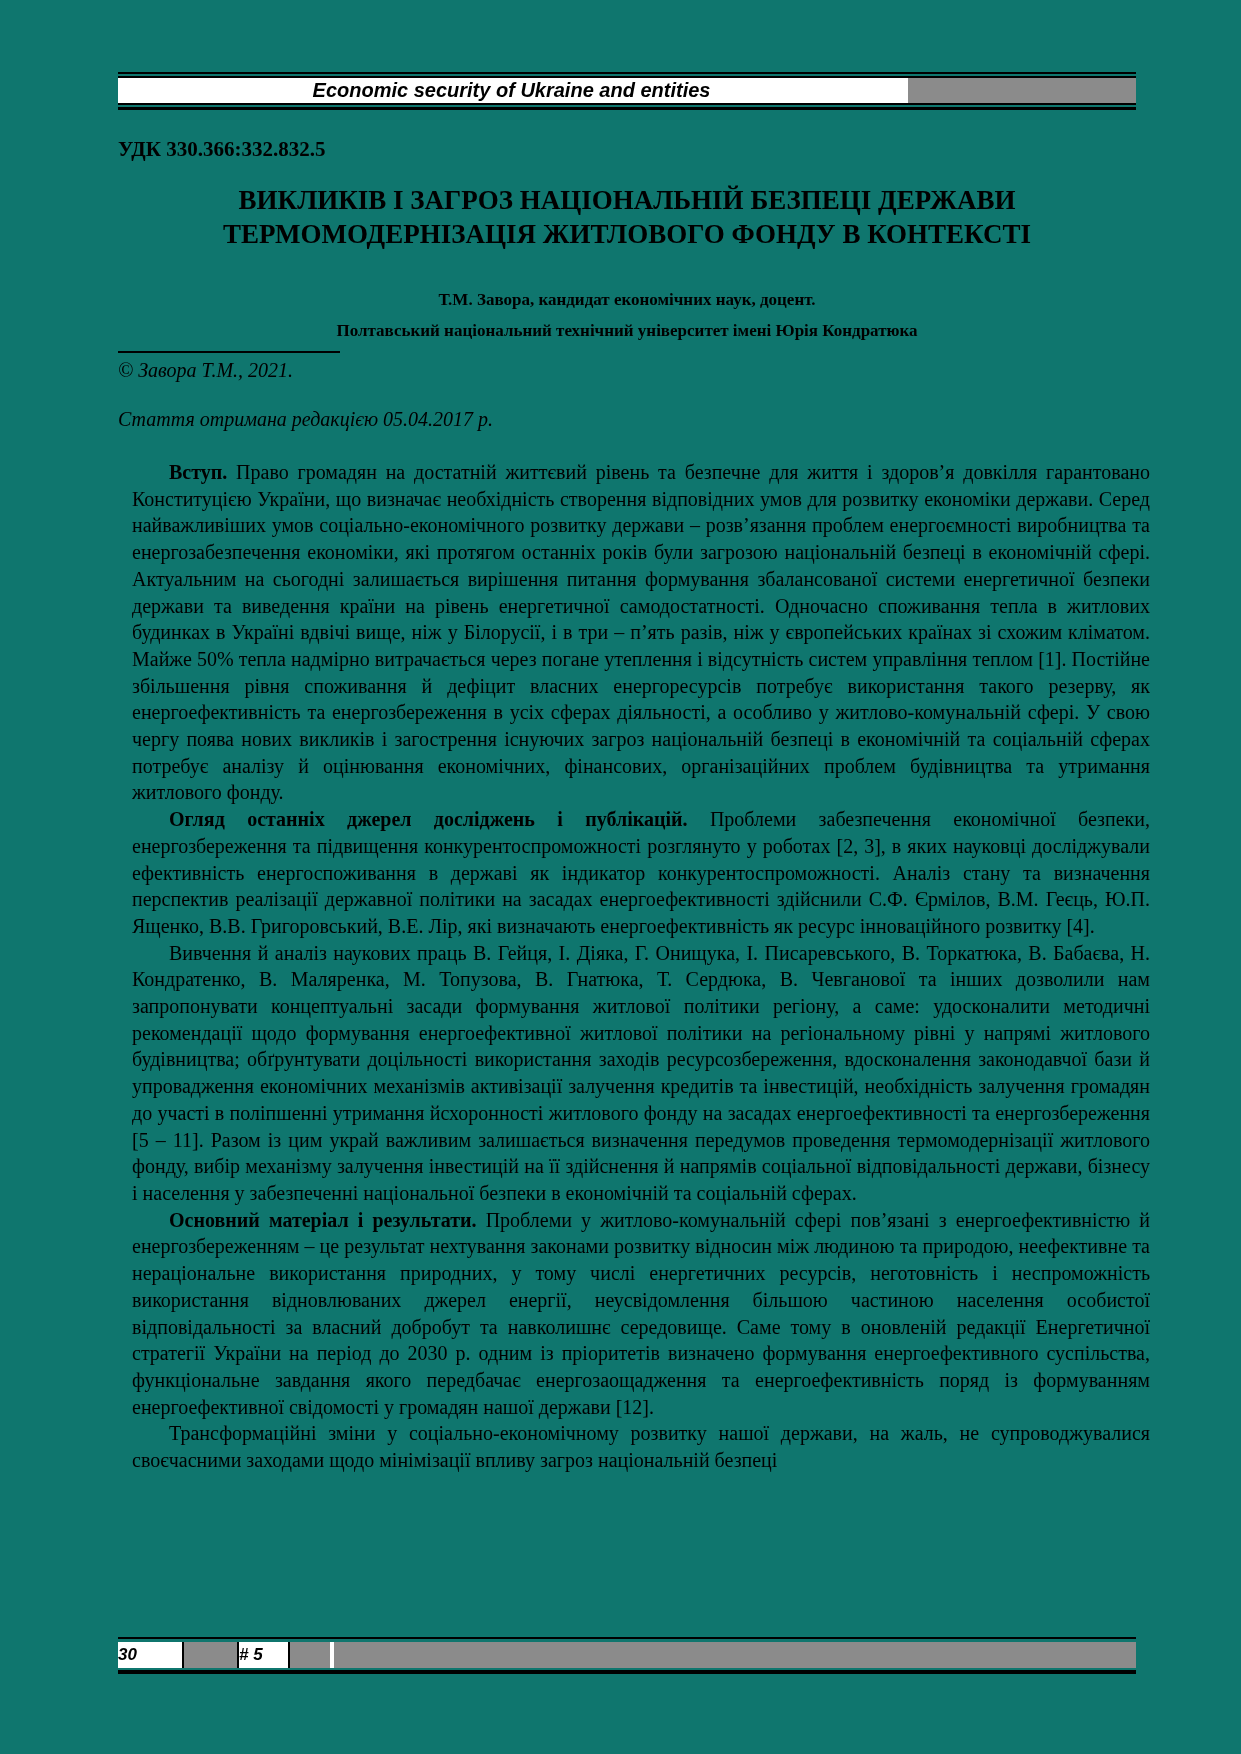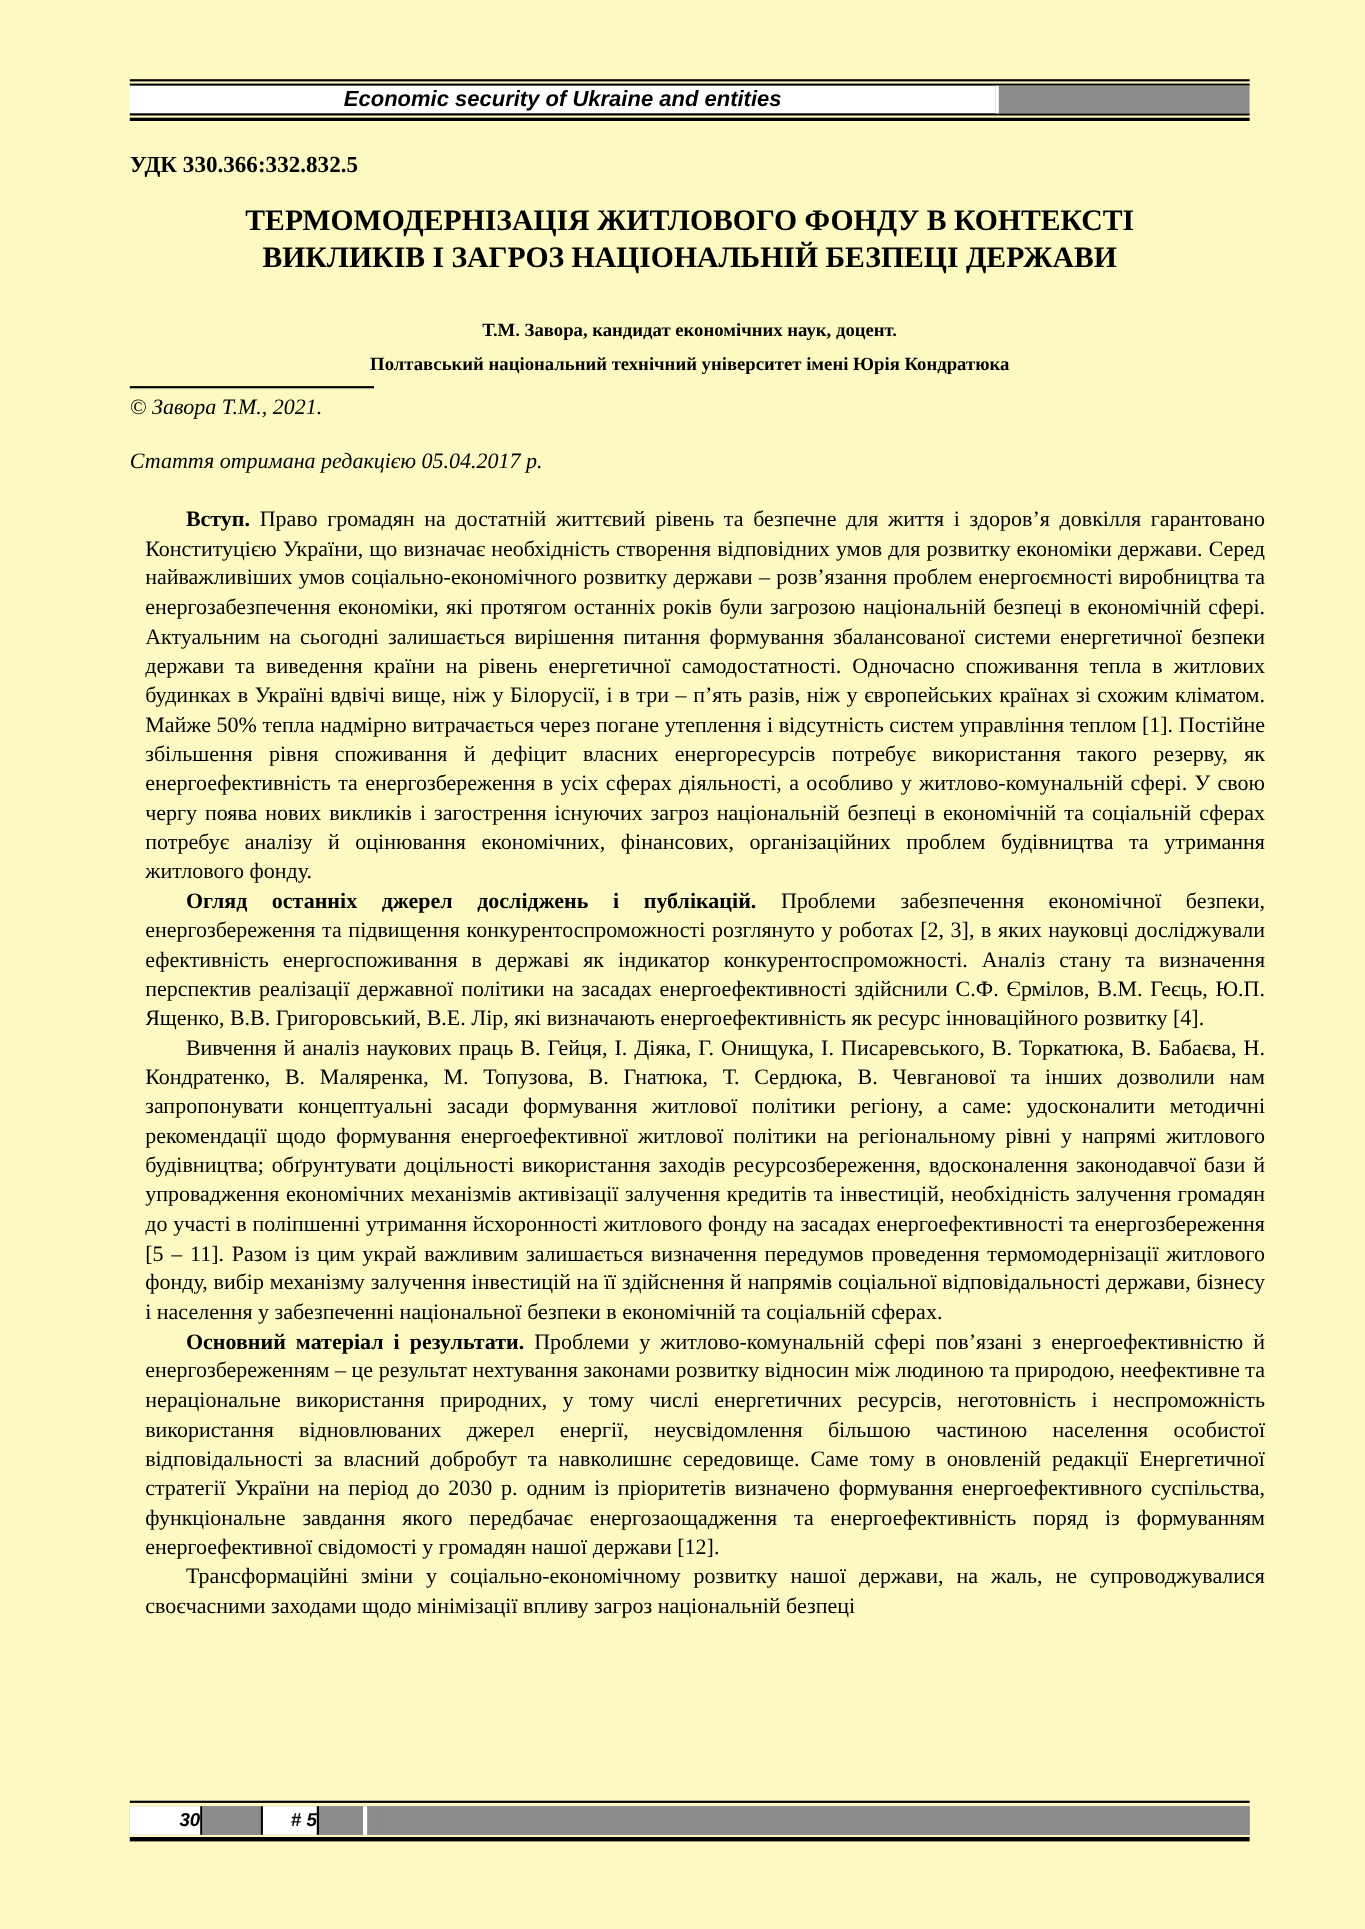--- a/index.html
+++ b/index.html
@@ -3,21 +3,21 @@
 <meta charset="utf-8">
 <style>
   html, body { margin: 0; padding: 0; }
   body {
     width: 1241px; height: 1754px;
     background: #ffffff;
     position: relative;
     font-family: "Liberation Serif", serif;
     color: #000;
   }
-  .page { position: absolute; inset: 0; background: #fef9c3; }
+  .page { position: absolute; inset: 0; background: #0f766e; }
 
   
   .journal-header { position: absolute; top: 72px; left: 118px; width: 1018px; }
   .hrule { width: 100%; background: #000; }
   .h2 { height: 2px; }
   .h3 { height: 3px; }
   .h4 { height: 4px; }
   .hgap2 { height: 2px; }
   .hgap3 { height: 3px; }
   .header-bar { display: flex; height: 25px; background: #fff; }
@@ -48,21 +48,21 @@
     overflow: hidden;
     font-size: 20px; line-height: 26.7px; text-align: justify;
   }
   .article-body p { margin: 0; text-indent: 37px; }
   .para-lead { font-weight: bold; }
 
   
   .journal-footer { position: absolute; top: 1637px; left: 118px; width: 1018px; }
   .footer-bar { display: flex; height: 26px; align-items: stretch; }
   .fcell {
-    background: #fff; display: flex; align-items: center; justify-content: flex-end;
+    background: #fff; display: flex; align-items: center; justify-content: flex-start;
     font-family: "Liberation Sans", sans-serif; font-weight: bold; font-style: italic;
     box-sizing: border-box; border-left: 2px solid #000; border-right: 2px solid #000;
   }
   .fcell.pagenum { width: 66px; font-size: 17px; border-left: none; }
   .fcell.issue { width: 53px; font-size: 17px; }
   .fcell.journal { width: 512px; font-size: 20px; }
   .fgap { flex: 0 0 auto; }
   .w53 { width: 53px; }
   .w40 { width: 40px; }
   .w9 { width: 9px; }
@@ -85,22 +85,22 @@
       <div class="header-gray graybg" style="background: rgb(139, 139, 139);"></div>
     </div>
     <div class="hrule h2"></div>
     <div class="hgap2"></div>
     <div class="hrule h3"></div>
   </div>
 
   <div class="udk">УДК 330.366:332.832.5</div>
 
   <div class="article-title">
+    <span style="display:block">ВИКЛИКІВ І ЗАГРОЗ НАЦІОНАЛЬНІЙ БЕЗПЕЦІ ДЕРЖАВИ</span>
     <span style="display:block">ТЕРМОМОДЕРНІЗАЦІЯ ЖИТЛОВОГО ФОНДУ В КОНТЕКСТІ</span>
-    <span style="display:block">ВИКЛИКІВ І ЗАГРОЗ НАЦІОНАЛЬНІЙ БЕЗПЕЦІ ДЕРЖАВИ</span>
   </div>
 
   <div class="authors">
     <span style="display:block">Т.М. Завора, кандидат економічних наук, доцент.</span>
     <span style="display:block">Полтавський національний технічний університет імені Юрія Кондратюка</span>
   </div>
 
   <div class="copyright-rule"></div>
   <div class="copyright-note">© Завора Т.М., 2021.</div>
   <div class="received-note">Стаття отримана редакцією 05.04.2017 р.</div>

